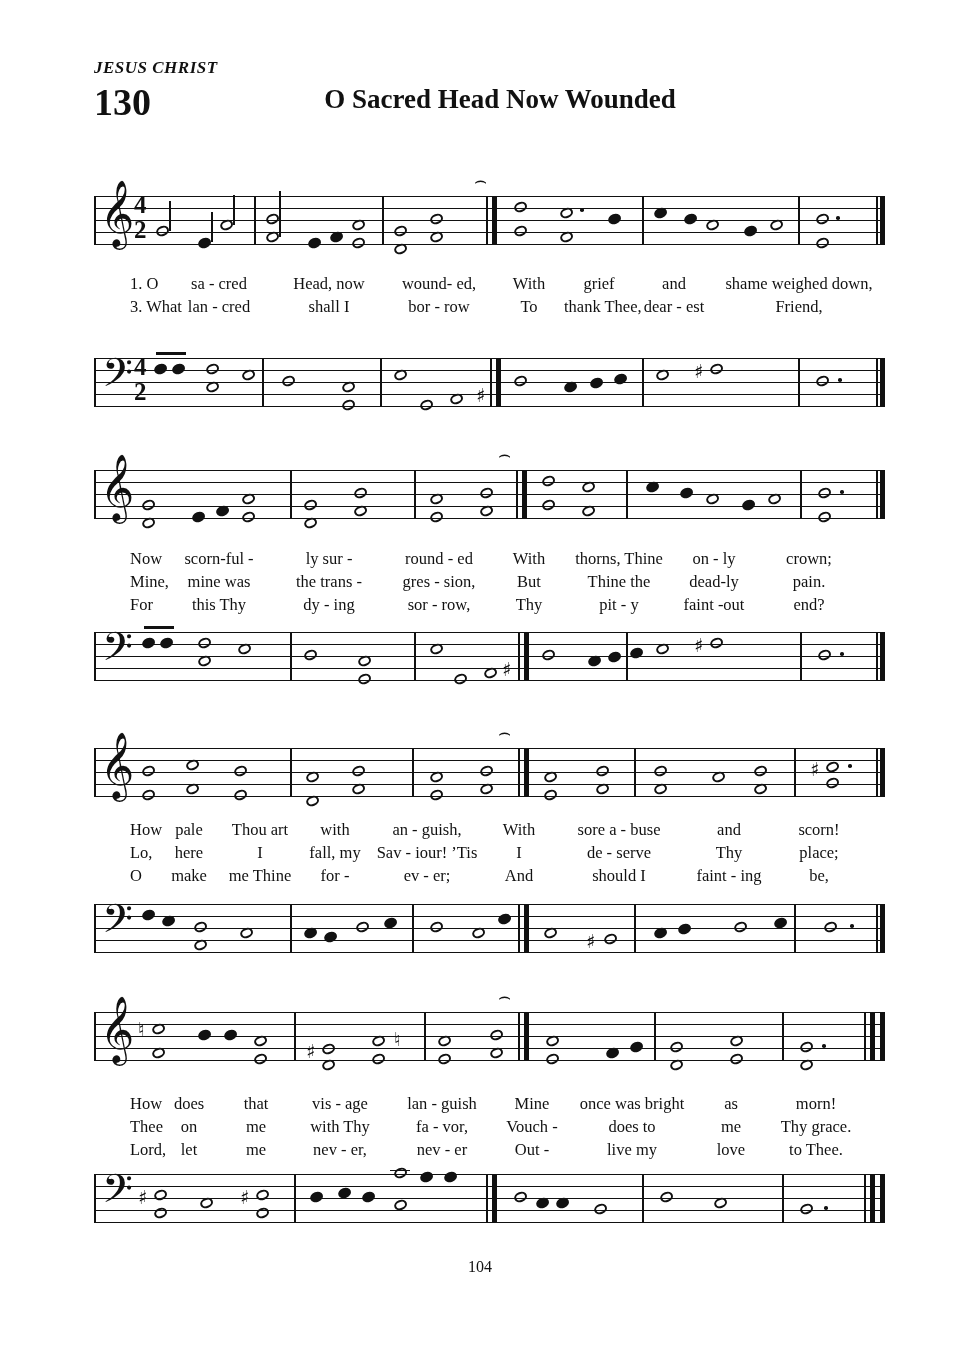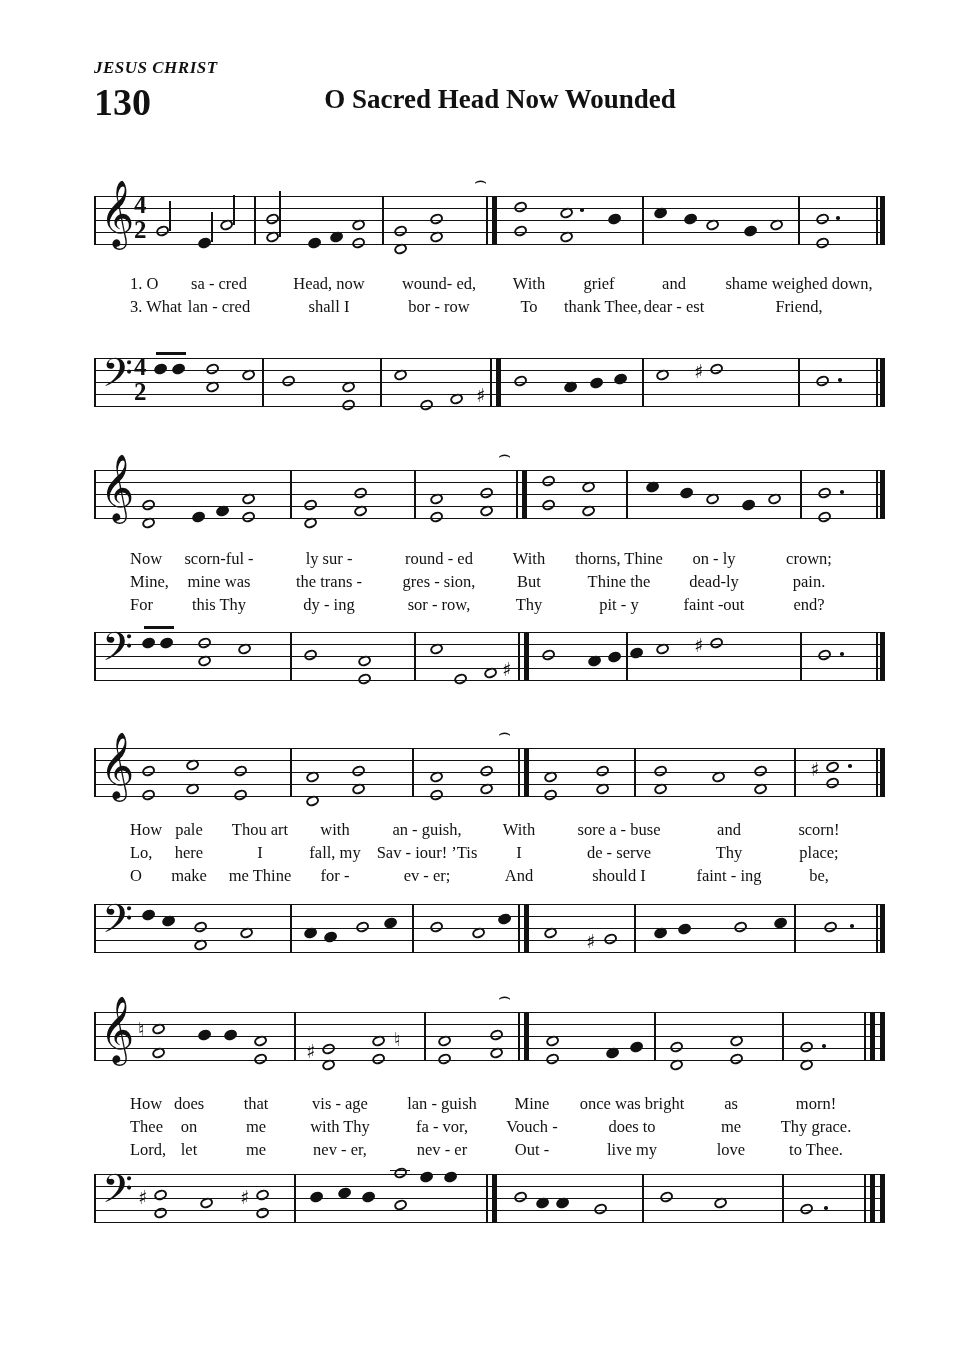--- a/index.html
+++ b/index.html
@@ -769,13 +769,14 @@
       <div class="barline" style="left:688px;"></div>
 
       <div class="note open" style="left:706px; top:30px;"></div>
       <div class="dot" style="left:730px; top:32px;"></div>
       <div class="barline" style="left:770px;"></div>
       <div class="barline thick" style="left:776px;"></div>
       <div class="barline thick" style="left:786px;"></div>
     </div>
   </div>
 
+  <div class="page-number">104</div>
 </div>
 
 </body></html>

